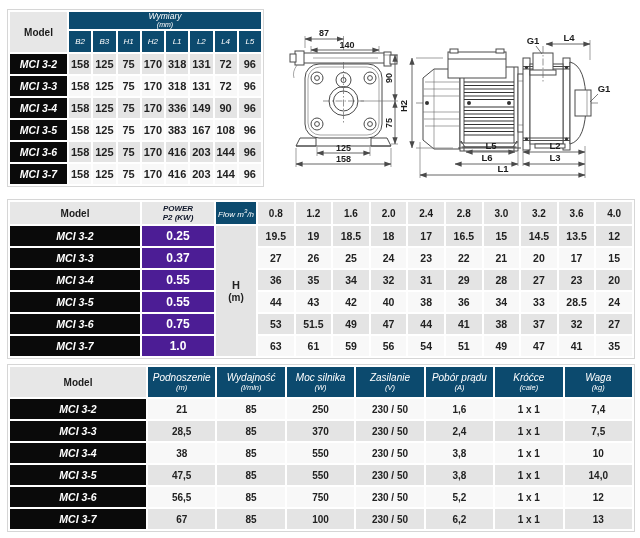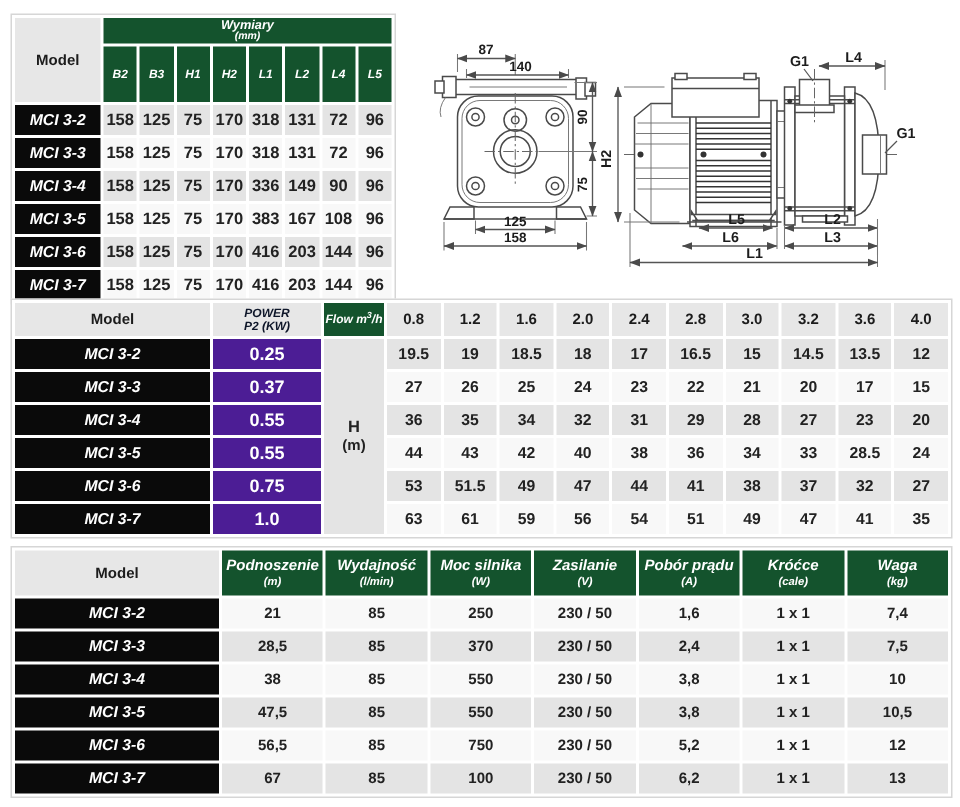--- a/index.html
+++ b/index.html
@@ -3,25 +3,25 @@
 <meta charset="utf-8">
 <style>
   html,body{margin:0;padding:0;background:#fff;}
   body{width:640px;height:538px;font-family:"Liberation Sans",sans-serif;}
   .page{position:relative;width:640px;height:538px;background:#ffffff;overflow:hidden;}
 
   table{position:absolute;border-collapse:separate;border-spacing:2px;table-layout:fixed;
         background:#ffffff;border:1px solid #d6d6d6;}
   th,td{padding:0;margin:0;text-align:center;vertical-align:middle;overflow:hidden;white-space:nowrap;}
 
-  .hdr-black{background:#14532d;color:#fff;font-style:italic;font-weight:bold;text-align:center;}
+  .hdr-black{background:#0c4a6e;color:#fff;font-style:italic;font-weight:normal;text-align:center;}
   .hdr-gray{background:#e7e7e7;color:#1c1c1c;font-weight:bold;font-size:10px;}
   .group-hdr .l1{font-size:8.5px;line-height:9px;}
   .group-hdr .l2{font-size:7px;line-height:8px;}
-  .sub-hdr{font-size:8px;height:37px;}
+  .sub-hdr{font-size:8px;height:21px;}
   .two-line .l1{font-size:10px;line-height:10px;}
   .two-line .l2{font-size:7.5px;line-height:9px;}
 
   .model-cell{background:#0a0a0a;color:#fff;font-weight:bold;font-style:italic;font-size:10.5px;}
   td.data{font-weight:bold;color:#222;font-size:11px;}
   tr.r-gray td.data{background:#e4e4e4;}
   tr.r-white td.data{background:#f8f8f8;}
 
   
   #dim-table{left:7px;top:9px;width:257px;}
@@ -553,21 +553,21 @@
           <td class="data">10</td>
         </tr>
         <tr class="r-gray">
           <td class="model-cell">MCI 3-5</td>
           <td class="data">47,5</td>
           <td class="data">85</td>
           <td class="data">550</td>
           <td class="data">230 / 50</td>
           <td class="data">3,8</td>
           <td class="data">1 x 1</td>
-          <td class="data">10,5</td>
+          <td class="data">14,0</td>
         </tr>
         <tr class="r-white">
           <td class="model-cell">MCI 3-6</td>
           <td class="data">56,5</td>
           <td class="data">85</td>
           <td class="data">750</td>
           <td class="data">230 / 50</td>
           <td class="data">5,2</td>
           <td class="data">1 x 1</td>
           <td class="data">12</td>

